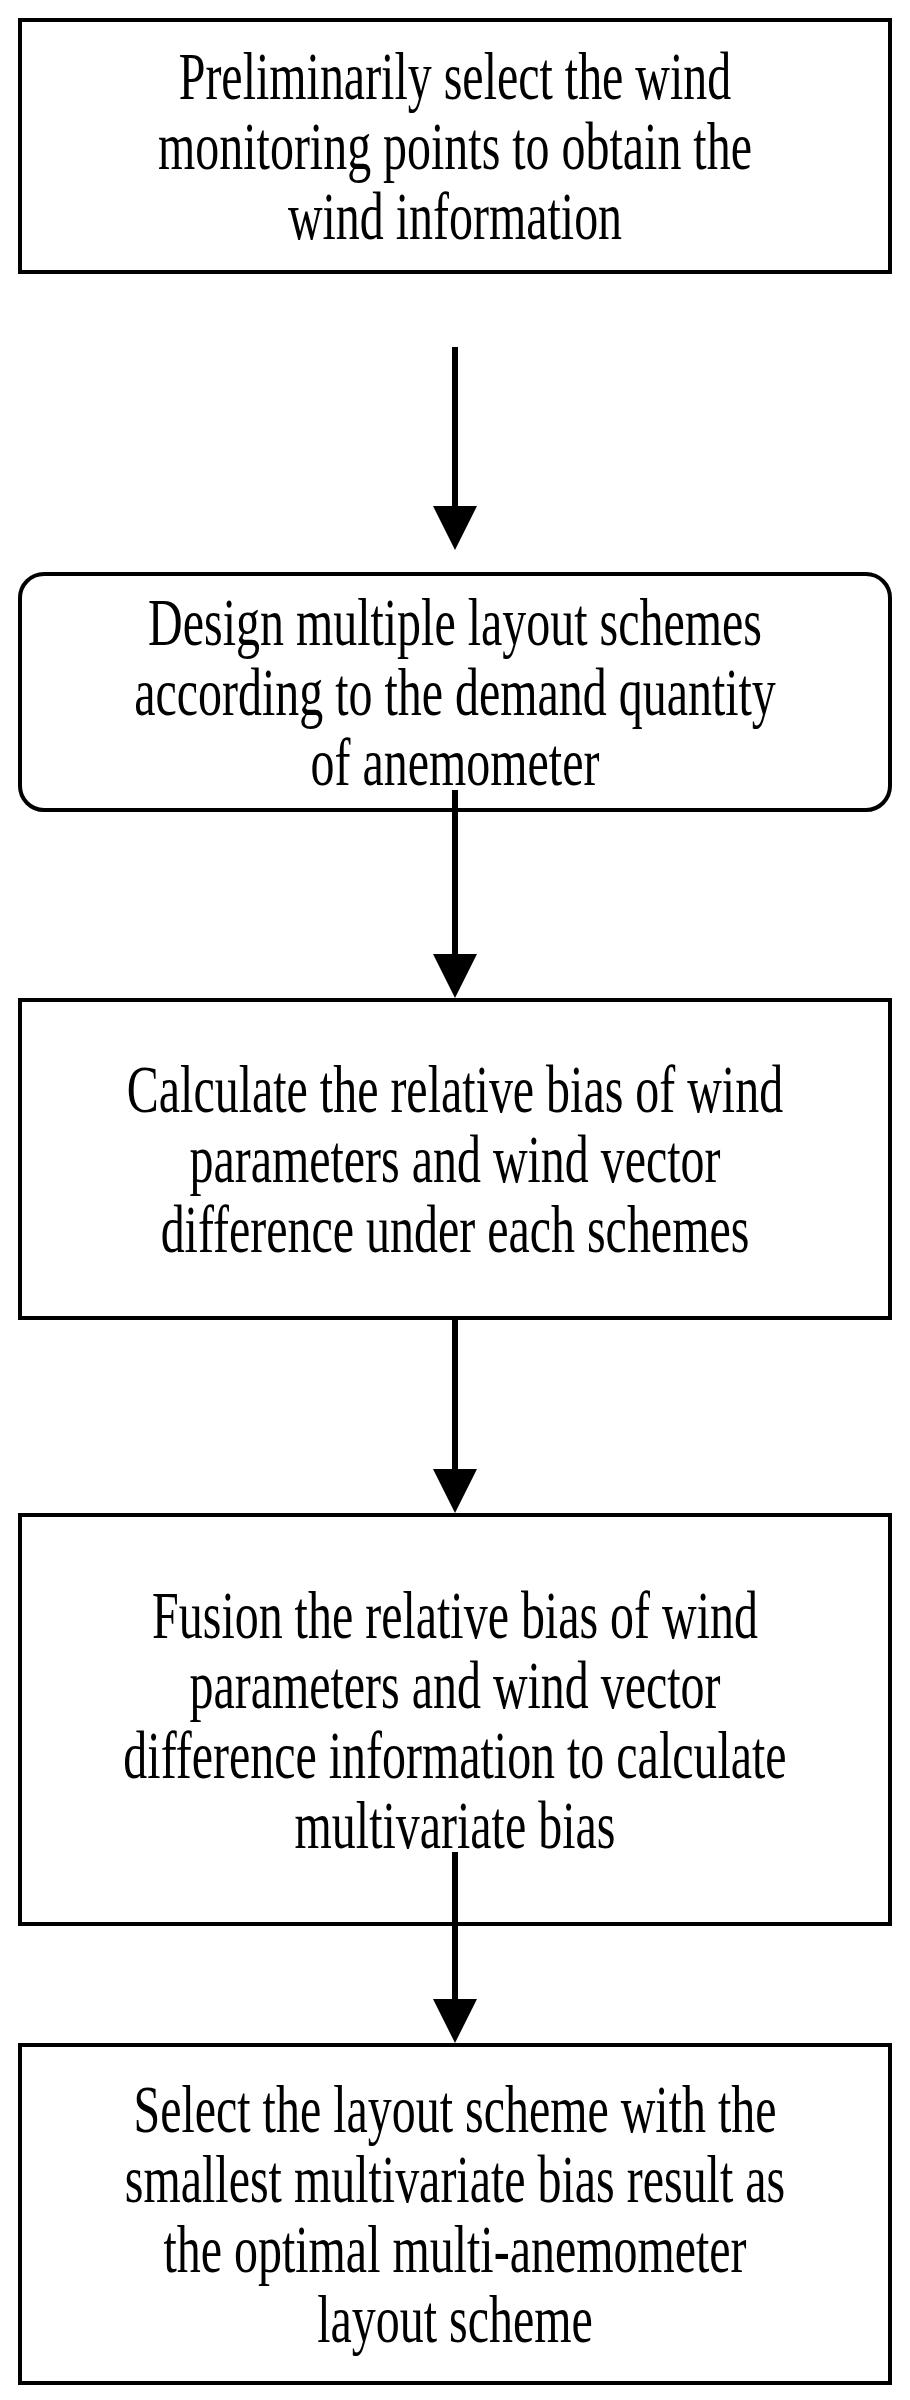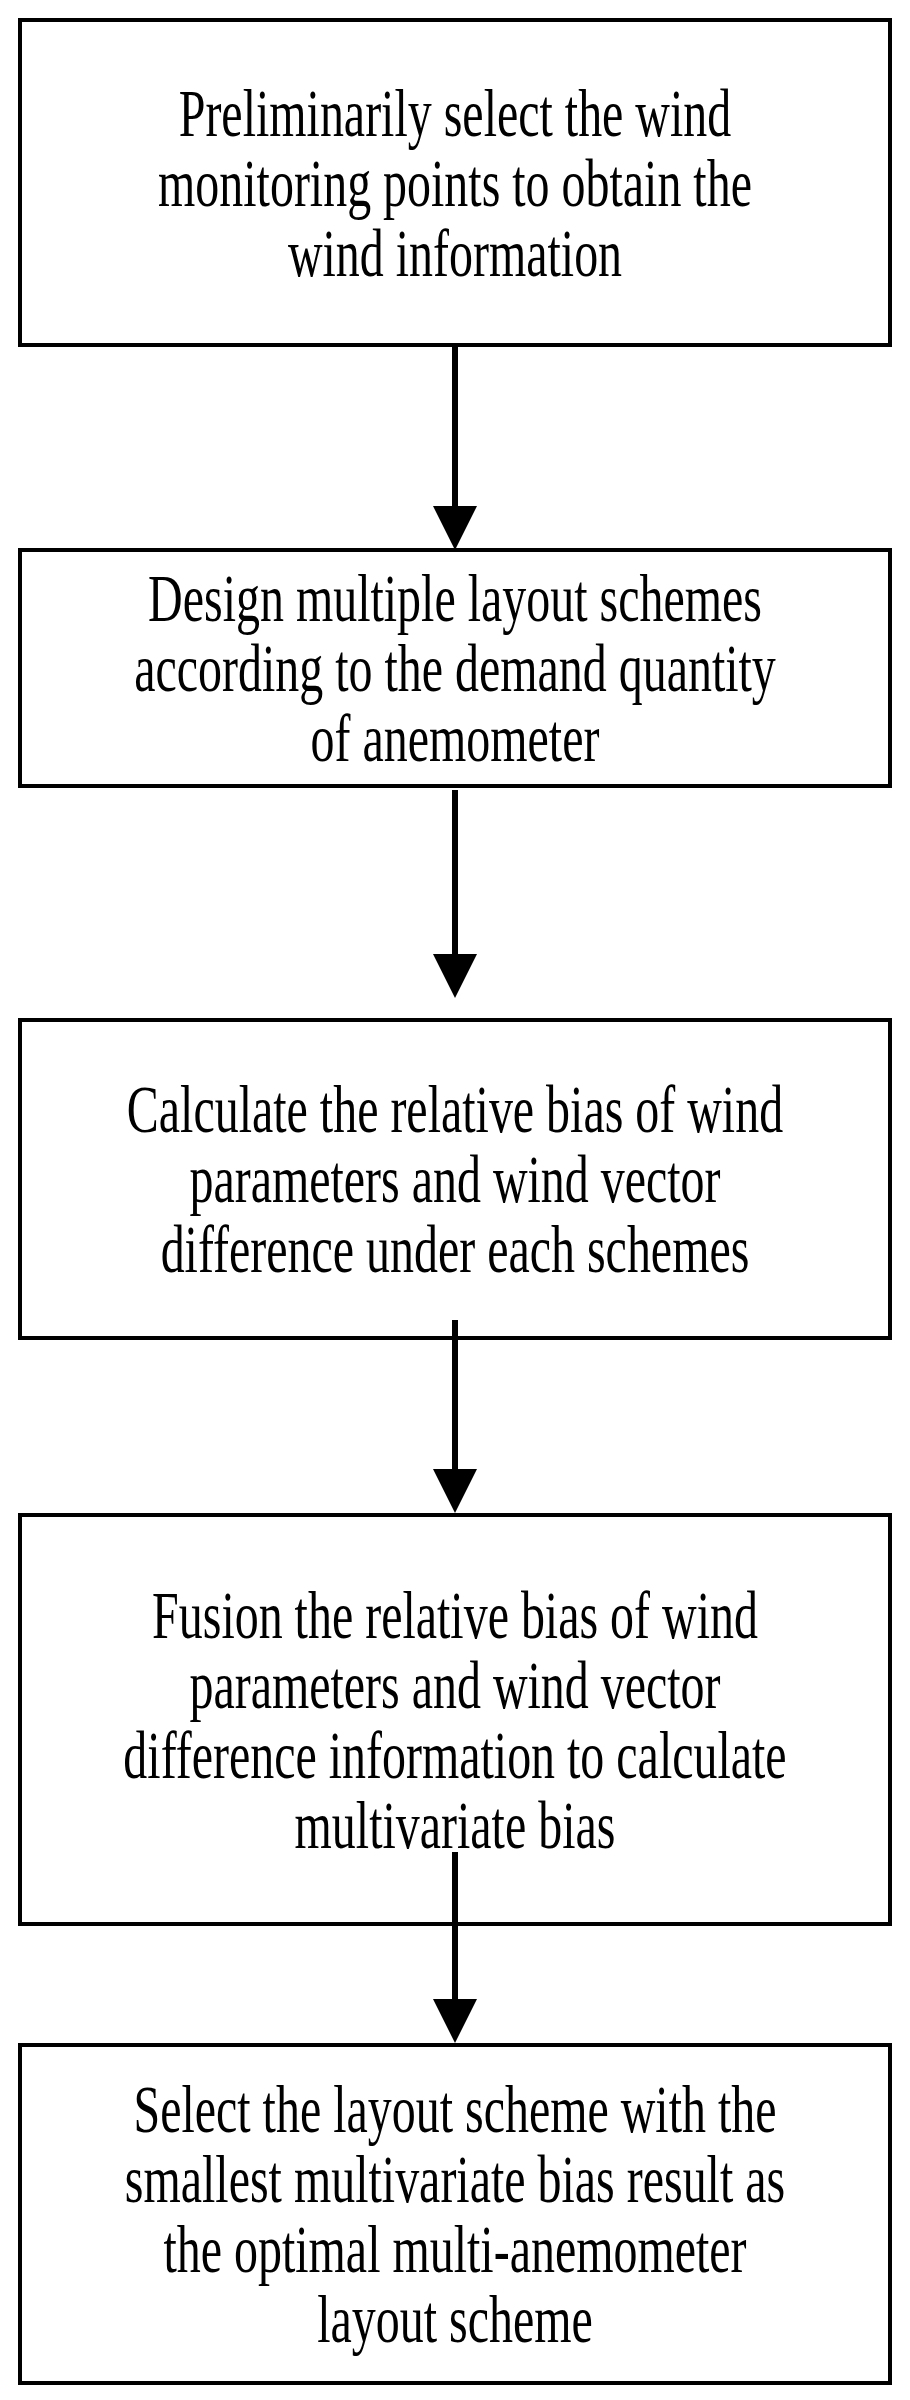--- a/index.html
+++ b/index.html
@@ -52,39 +52,39 @@
     border-left: 22px solid transparent;
     border-right: 22px solid transparent;
     border-top: 44px solid #000000;
   }
 </style>
 </head>
 <body>
 
 <div class="stage">
 
-  <div class="flow-box" style="top: 18px; height: 329px;">
+  <div class="flow-box" style="top: 18px; height: 256px;">
     <div class="flow-text">Preliminarily select the wind
 monitoring points to obtain the
 wind information</div>
   </div>
 
   <div class="arrow-stem" style="top: 347px; height: 160px;"></div>
   <div class="arrow-head" style="top: 506px;"></div>
 
-  <div class="flow-box" style="top: 548px; height: 240px;">
+  <div class="flow-box" style="top: 572px; height: 240px; border-radius: 26px;">
     <div class="flow-text">Design multiple layout schemes
 according to the demand quantity
 of anemometer</div>
   </div>
 
   <div class="arrow-stem" style="top: 790px; height: 165px;"></div>
   <div class="arrow-head" style="top: 954px;"></div>
 
-  <div class="flow-box" style="top: 998px; height: 322px; margin-top: 20px;">
+  <div class="flow-box" style="top: 998px; height: 322px;">
     <div class="flow-text">Calculate the relative bias of wind
 parameters and wind vector
 difference under each schemes</div>
   </div>
 
   <div class="arrow-stem" style="top: 1320px; height: 150px;"></div>
   <div class="arrow-head" style="top: 1469px;"></div>
 
   <div class="flow-box" style="top: 1513px; height: 413px;">
     <div class="flow-text">Fusion the relative bias of wind

